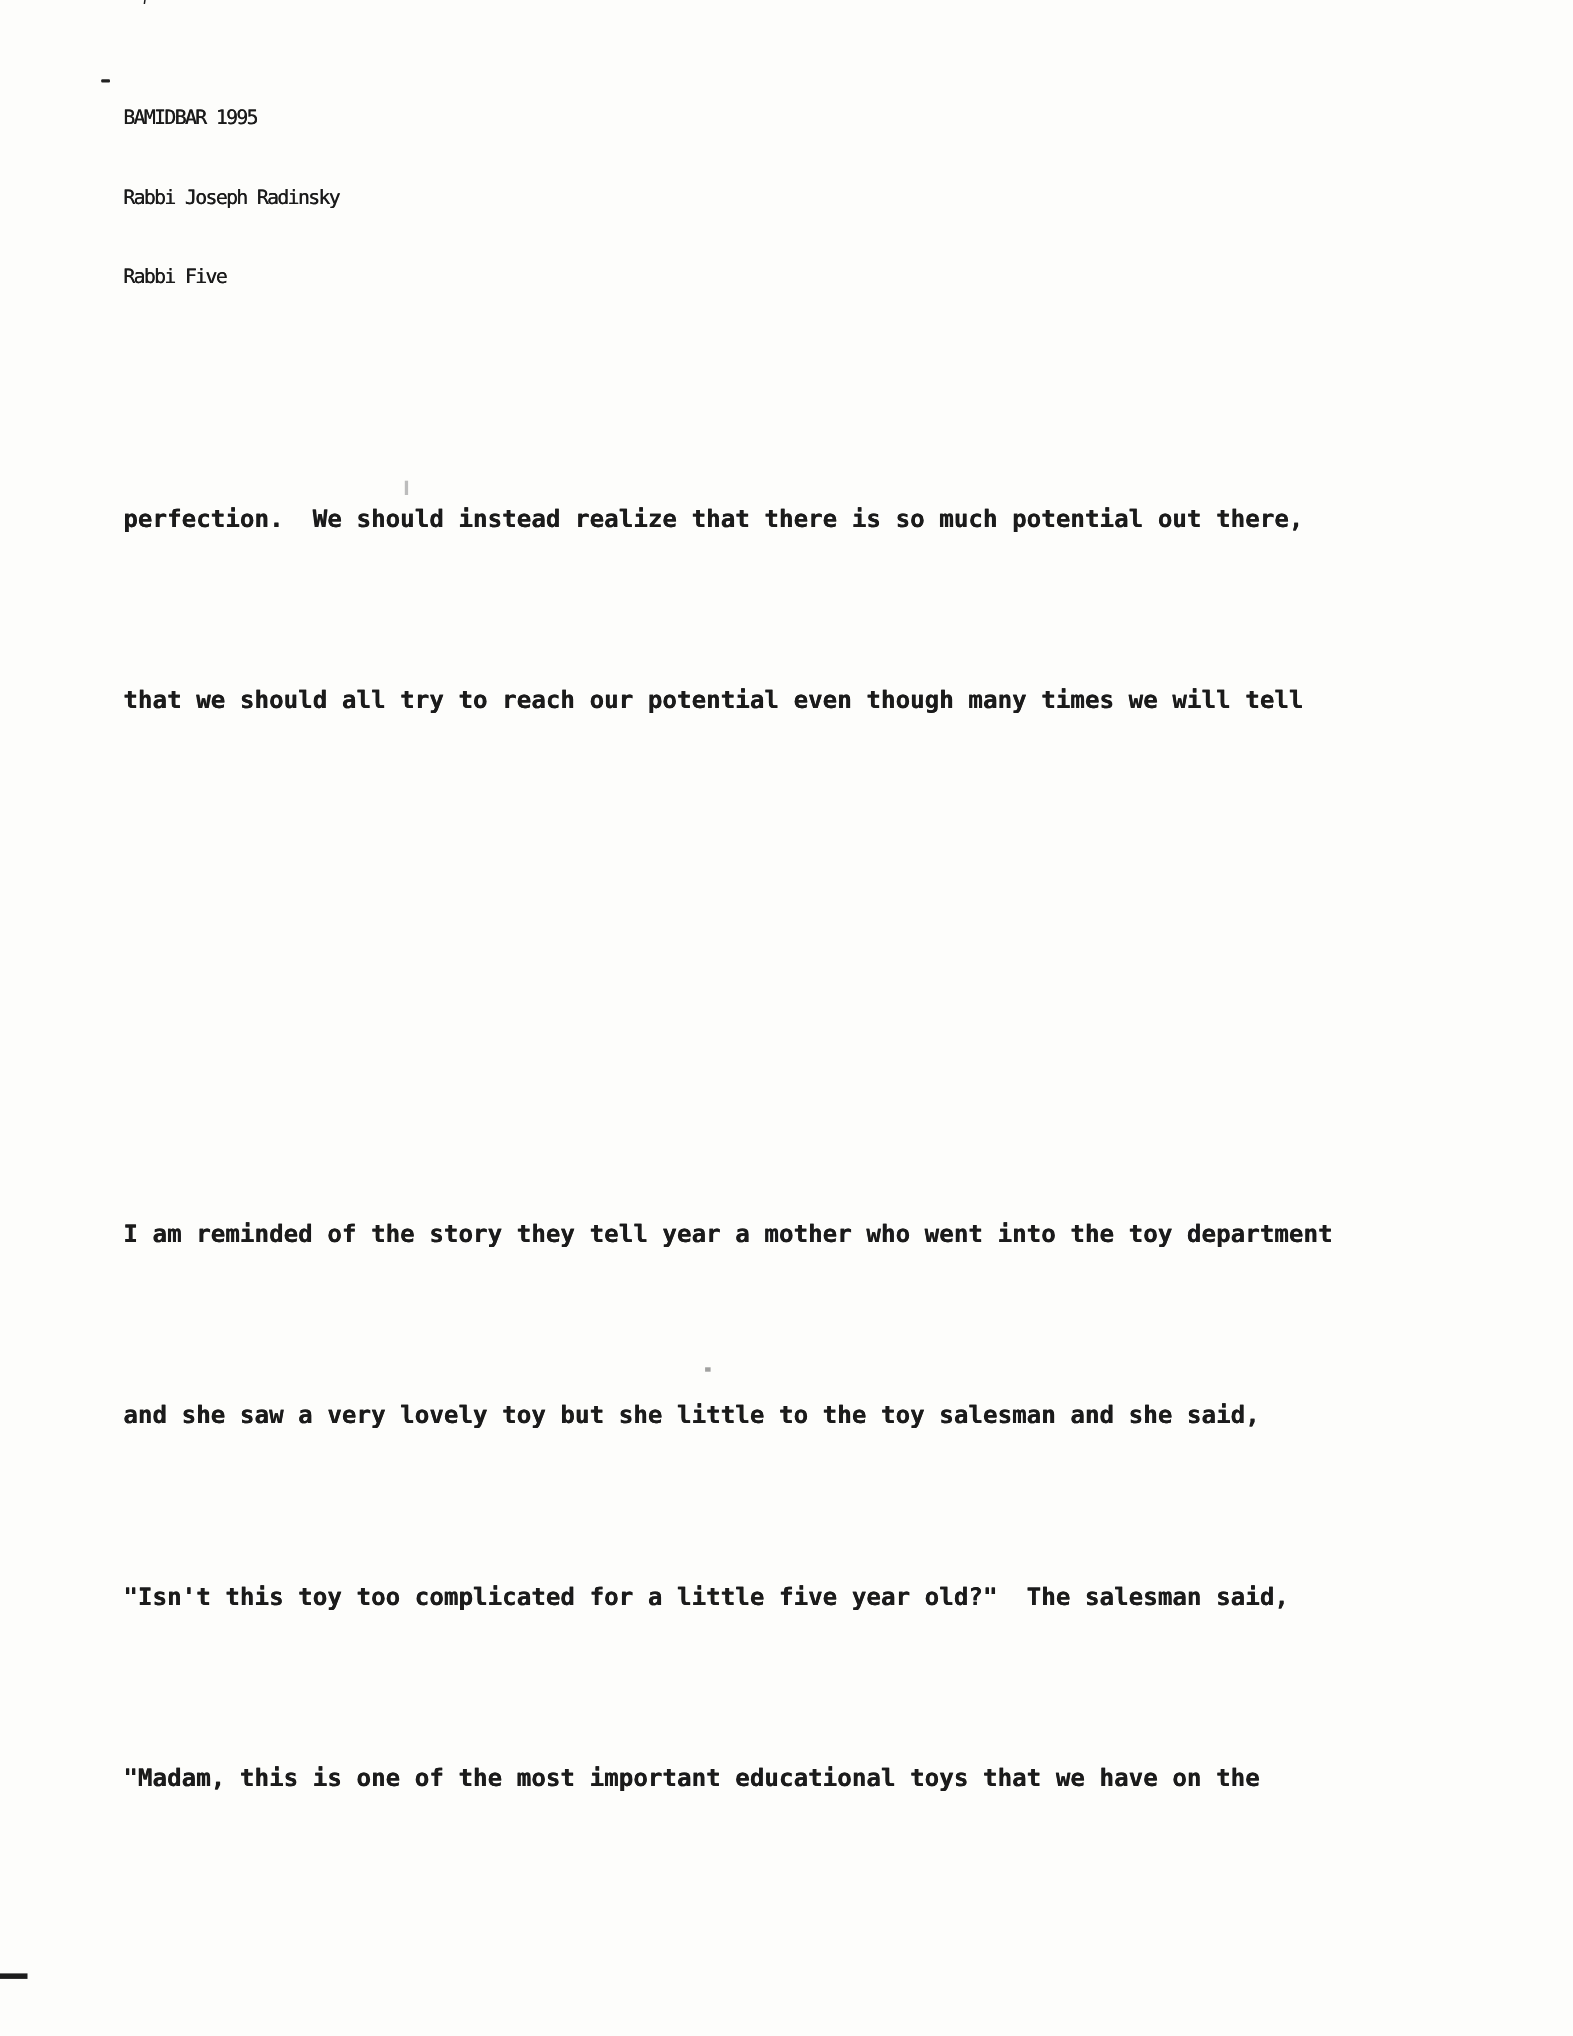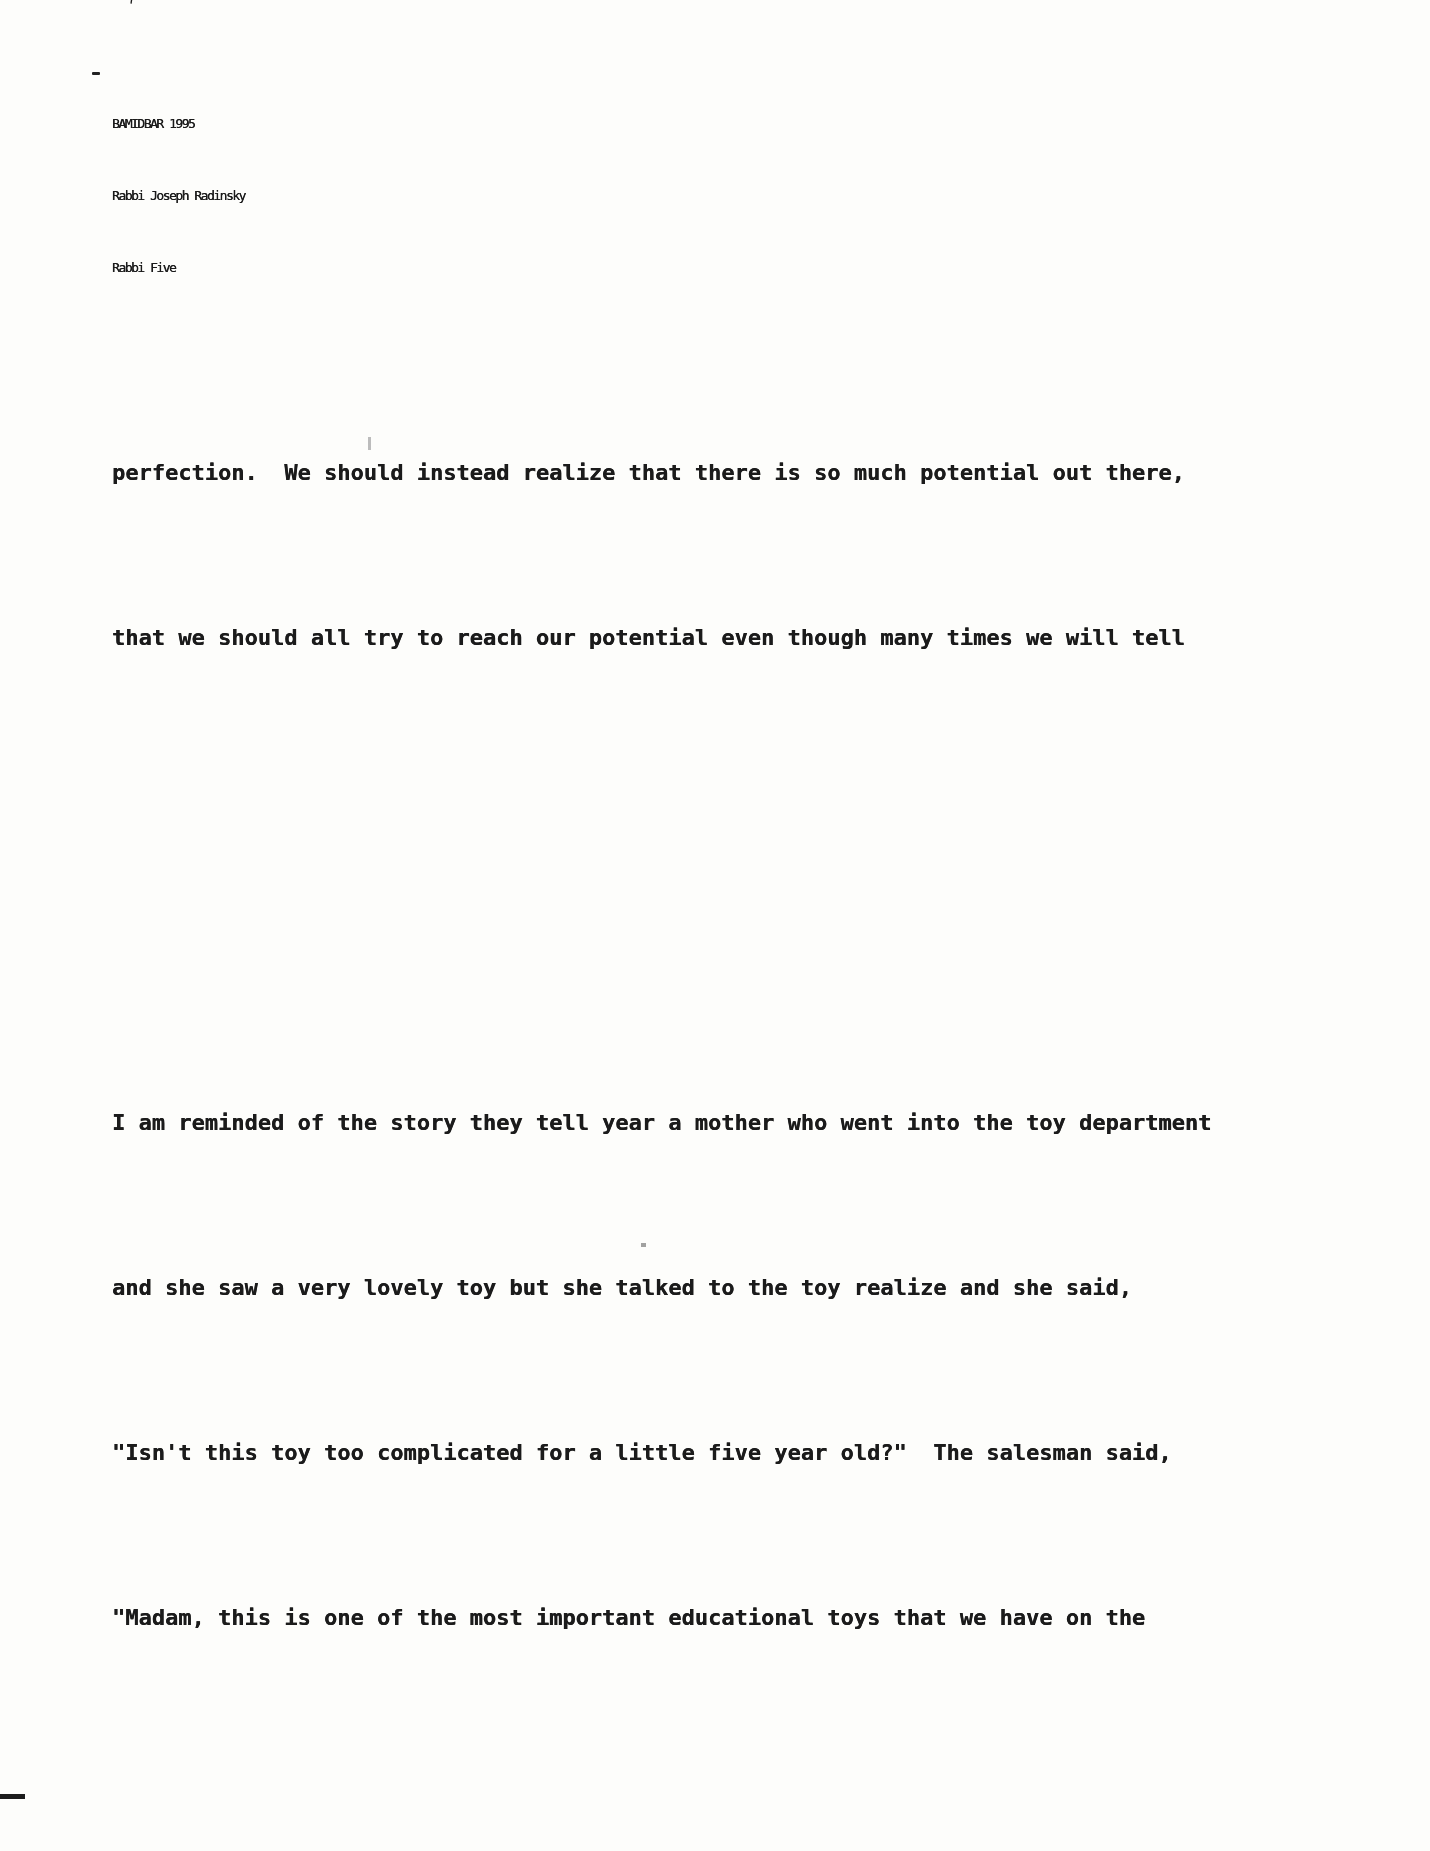--- a/index.html
+++ b/index.html
@@ -14,22 +14,22 @@
     background: #fdfdfb;
     color: #1b1b1b;
     font-family: "DejaVu Sans Mono", "Liberation Mono", monospace;
     overflow: hidden;
   }
 
   
   .doc-header {
     position: absolute;
     left: 112px;
-    top: 64px;
-    font-size: 13px;
+    top: 48px;
+    font-size: 18px;
     line-height: 24px;
     letter-spacing: -1.5px;
     white-space: pre;
     text-shadow: 0.3px 0 0 currentColor;
   }
 
   
   .doc-body {
     position: absolute;
     left: 112px;
@@ -102,21 +102,21 @@
 
   <main class="doc-body">
 
     <div class="para">
       <div class="line">perfection.  We should instead realize that there is so much potential out there,</div>
       <div class="line">that we should all try to reach our potential even though many times we will tell</div>
     </div>
 
     <div class="para">
       <div class="line">I am reminded of the story they tell year a mother who went into the toy department</div>
-      <div class="line">and she saw a very lovely toy but she talked to the toy realize and she said,</div>
+      <div class="line">and she saw a very lovely toy but she little to the toy salesman and she said,</div>
       <div class="line">"Isn't this toy too complicated for a little five year old?"  The salesman said,</div>
       <div class="line">"Madam, this is one of the most important educational toys that we have on the</div>
       
       
       
       
       
       
       
       

